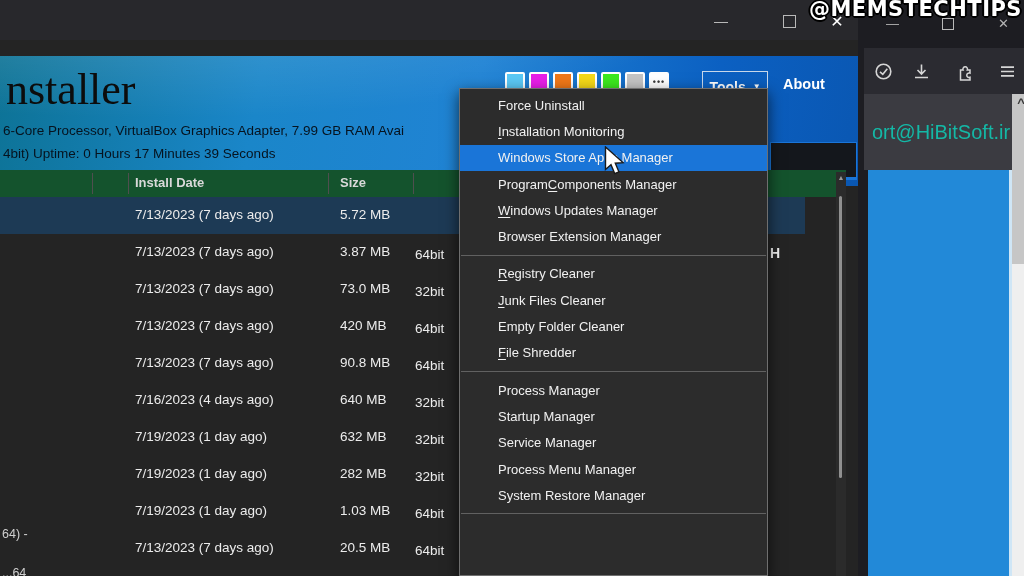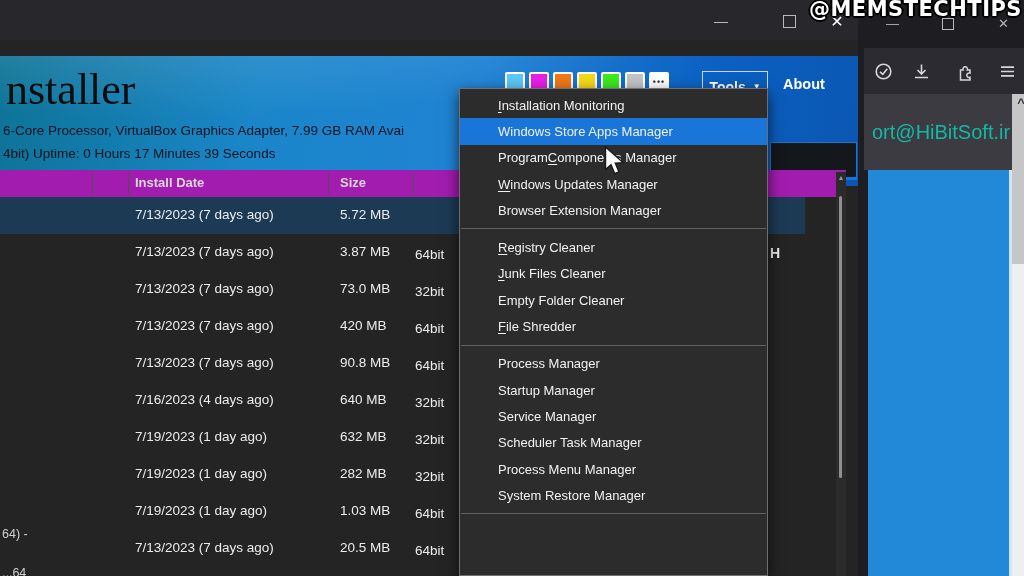--- a/index.html
+++ b/index.html
@@ -35,21 +35,21 @@
   .tools-btn{position:absolute;left:702px;top:15px;width:64px;height:29px;
              border:1px solid #c7d7ea;display:flex;align-items:center;justify-content:center;
              gap:7px;color:#fff;font-size:14px;font-weight:bold;}
   .tools-caret{font-size:8px;}
   .about-lbl{position:absolute;left:783px;top:20px;color:#fff;font-size:14.5px;font-weight:bold;}
 
   .hb-search{position:absolute;left:770px;top:86px;width:85px;height:34px;background:#14171c;
              border:1px solid #1a75d8;border-bottom-width:3px;}
 
   
-  .tbl-head{position:absolute;left:0;top:170px;width:846px;height:27px;background:#a21caf;}
+  .tbl-head{position:absolute;left:0;top:170px;width:846px;height:27px;background:#14532d;}
   .th{position:absolute;top:5px;font-size:13px;font-weight:bold;color:#d9d9d9;}
   .th-sep{position:absolute;top:3px;width:1px;height:21px;background:#4f4f4f;}
   .rows{position:absolute;left:0;top:197px;width:836px;}
   .row{position:relative;height:37px;}
   .row.selected{background:linear-gradient(to right,#1d3a55 0,#1d3a55 805px,rgba(0,0,0,0) 805px);}
   .cell{position:absolute;top:10px;font-size:13.5px;color:#ececec;white-space:nowrap;}
   .c-date{left:135px;}
   .c-size{left:340px;}
   .c-type{left:415px;margin-top:40px;}
   .partial{position:absolute;font-size:12.5px;color:#d0d0d0;white-space:nowrap;}
@@ -243,20 +243,23 @@
     <span class="partial" style="left:770px;top:245px;font-size:14px;font-weight:bold;color:#efefef;">H</span>
 
     <div class="hb-scroll">
       <div class="arr">▲</div>
       <div class="thumb"></div>
     </div>
   </div>
 
   <div class="menu">
     <div class="mi">
+      <span>Force Uninstall</span>
+    </div>
+    <div class="mi">
       <span></span>
         <u>I</u>
         <span>nstallation Monitoring</span>
     </div>
     <div class="mi hl">
       <span>Windows Store Apps Manager</span>
     </div>
     <div class="mi">
       <span>Program </span>
         <u>C</u>
@@ -295,23 +298,20 @@
     <div class="msep"></div>
 
     <div class="mi">
       <span>Process Manager</span>
     </div>
     <div class="mi">
       <span>Startup Manager</span>
     </div>
     <div class="mi">
       <span>Service Manager</span>
-    </div>
-    <div class="mi">
-      <span>Scheduler Task Manager</span>
     </div>
     <div class="mi">
       <span>Process Menu Manager</span>
     </div>
     <div class="mi">
       <span>System Restore Manager</span>
     </div>
 
     <div class="msep"></div>
 

